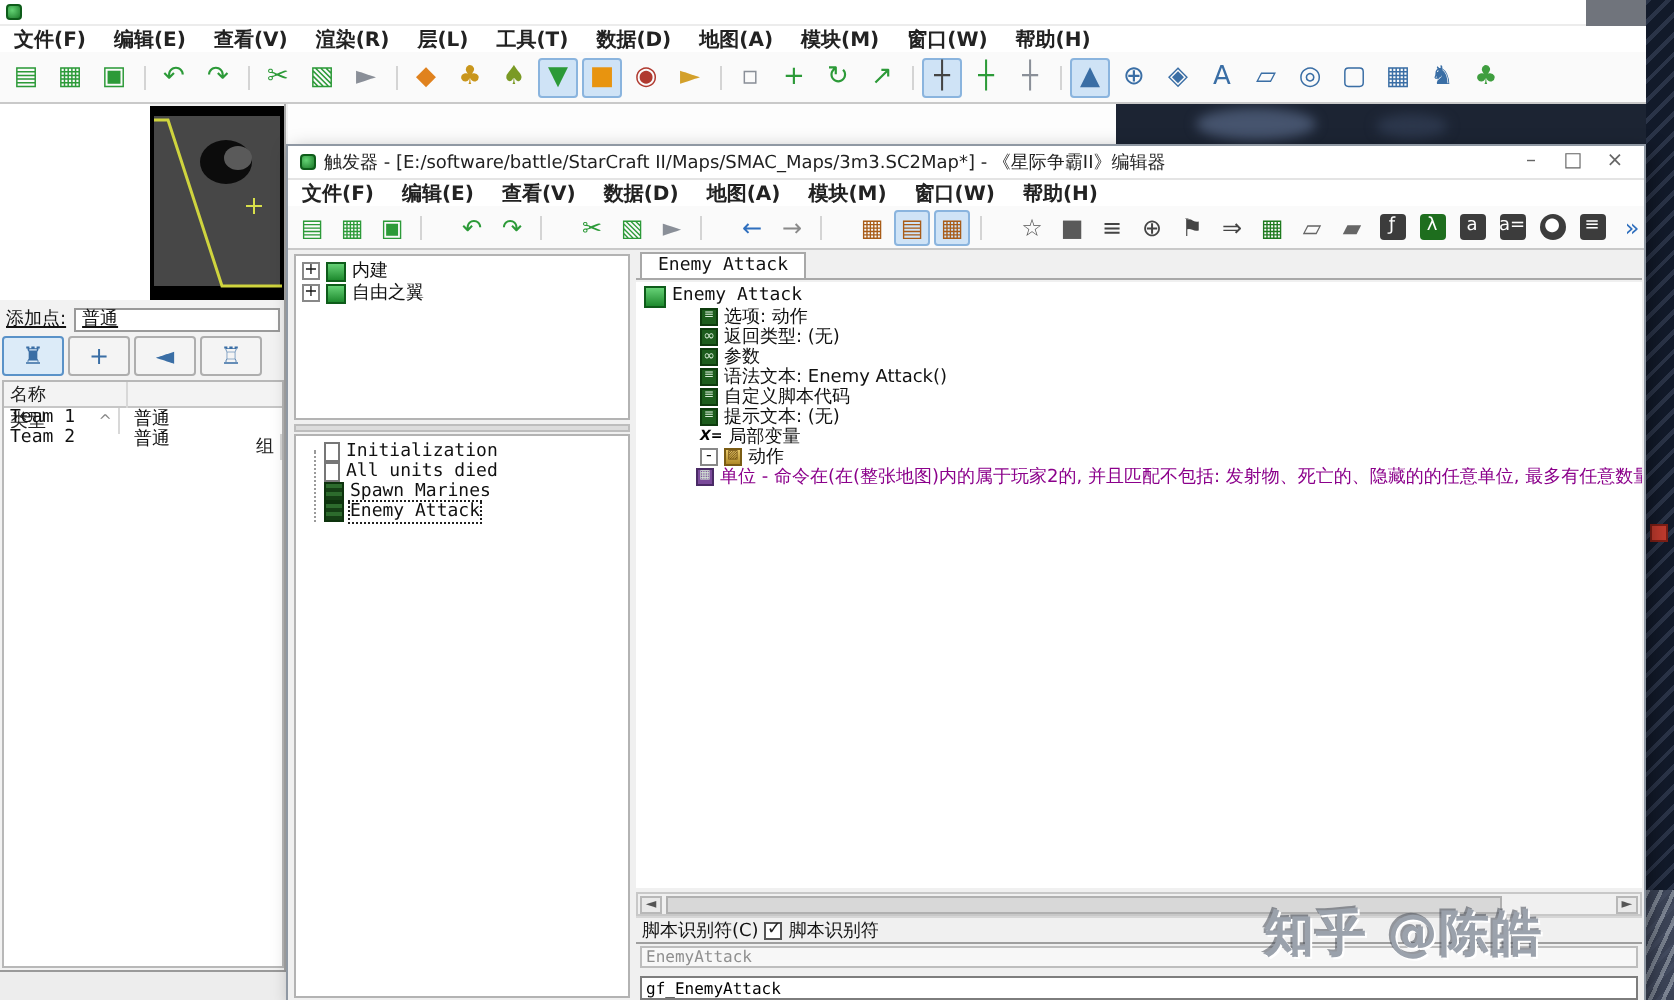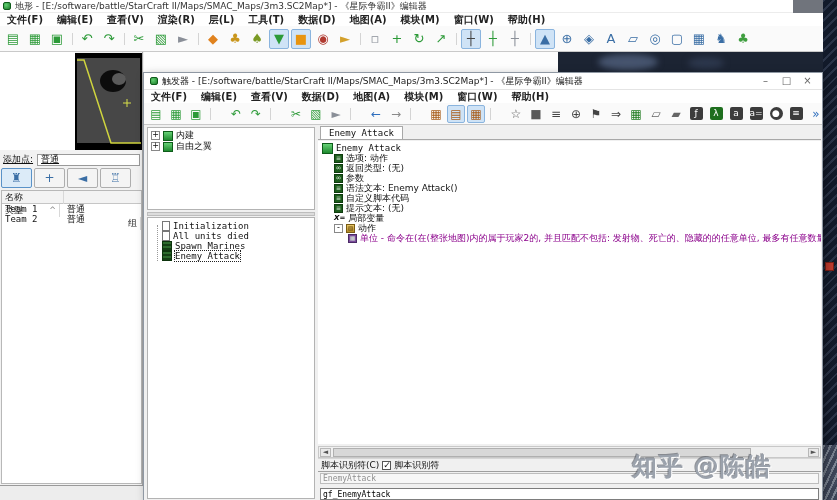--- a/index.html
+++ b/index.html
@@ -109,21 +109,21 @@
 
   
   .detail-pane { position:absolute; left:174px; top:0; right:1px; bottom:0; }
   .tabbar { position:absolute; left:0; top:1px; right:0; height:14px; border-bottom:1px solid #a8a8a8;
     background:#f0f0f0; display:flex; align-items:flex-end; padding-left:2px; }
   .tab { height:13px; background:#fff; border:1px solid #a8a8a8; border-bottom:none; font-size:9px;
     padding:0 8px; display:flex; align-items:center; font-family:"DejaVu Sans Mono", monospace; }
   .dtree { position:absolute; left:0; top:16px; right:0; height:303px; background:#fff;
     overflow:hidden; padding-top:2px; }
   .drow { display:flex; align-items:center; height:10px; font-size:9px; gap:3px; white-space:nowrap; }
-  .ind0 { padding-left:4px; } .ind1 { padding-left:16px;align-items:center; } .ind2 { padding-left:30px; }
+  .ind0 { padding-left:4px; } .ind1 { padding-left:32px;align-items:center; } .ind2 { padding-left:30px; }
   .drow .exp { display:none; }
   .drow.withexp .exp { display:flex; }
   .drow.minus .exp::before { content:"-"; margin-top:-1px; }
   .dicon { width:9px; height:9px; border:1px solid #0e3c0e; background:#1c5c1c; color:#d8ecd8;
     font-size:6px; display:flex; align-items:center; justify-content:center; flex:0 0 auto; line-height:1; }
   .drow.i-root .dicon { width:11px; height:11px; background:linear-gradient(#66d176,#1e8a2e);
     border-color:#0e5c1a; }
   .drow.i-root .lbl { font-family:"DejaVu Sans Mono", monospace; }
   .drow.i-oo .dicon { font-size:7px; }
   .drow.i-x .dicon { background:none; border:none; color:#000; font-weight:bold; font-style:italic;
@@ -155,21 +155,20 @@
     color:#9ba2ac; letter-spacing:1px; z-index:60; white-space:nowrap;
     text-shadow:1px 1px 0 #ffffff, -1px -1px 0 rgba(70,75,85,.55); }
 </style>
 </head>
 <body>
 
 <div id="screen">
 
   <div class="outer-titlebar">
     <span class="app-icon"></span>
-    <span>地形 - [E:/software/battle/StarCraft II/Maps/SMAC_Maps/3m3.SC2Map*] - 《星际争霸II》编辑器</span>
   </div>
   <div id="desktop-corner"></div>
 
   <div id="outer-menubar" class="menubar">
 
   <span class="menu-item">文件(F)</span>
       <span class="menu-item">编辑(E)</span>
       <span class="menu-item">查看(V)</span>
       <span class="menu-item">渲染(R)</span>
       <span class="menu-item">层(L)</span>

